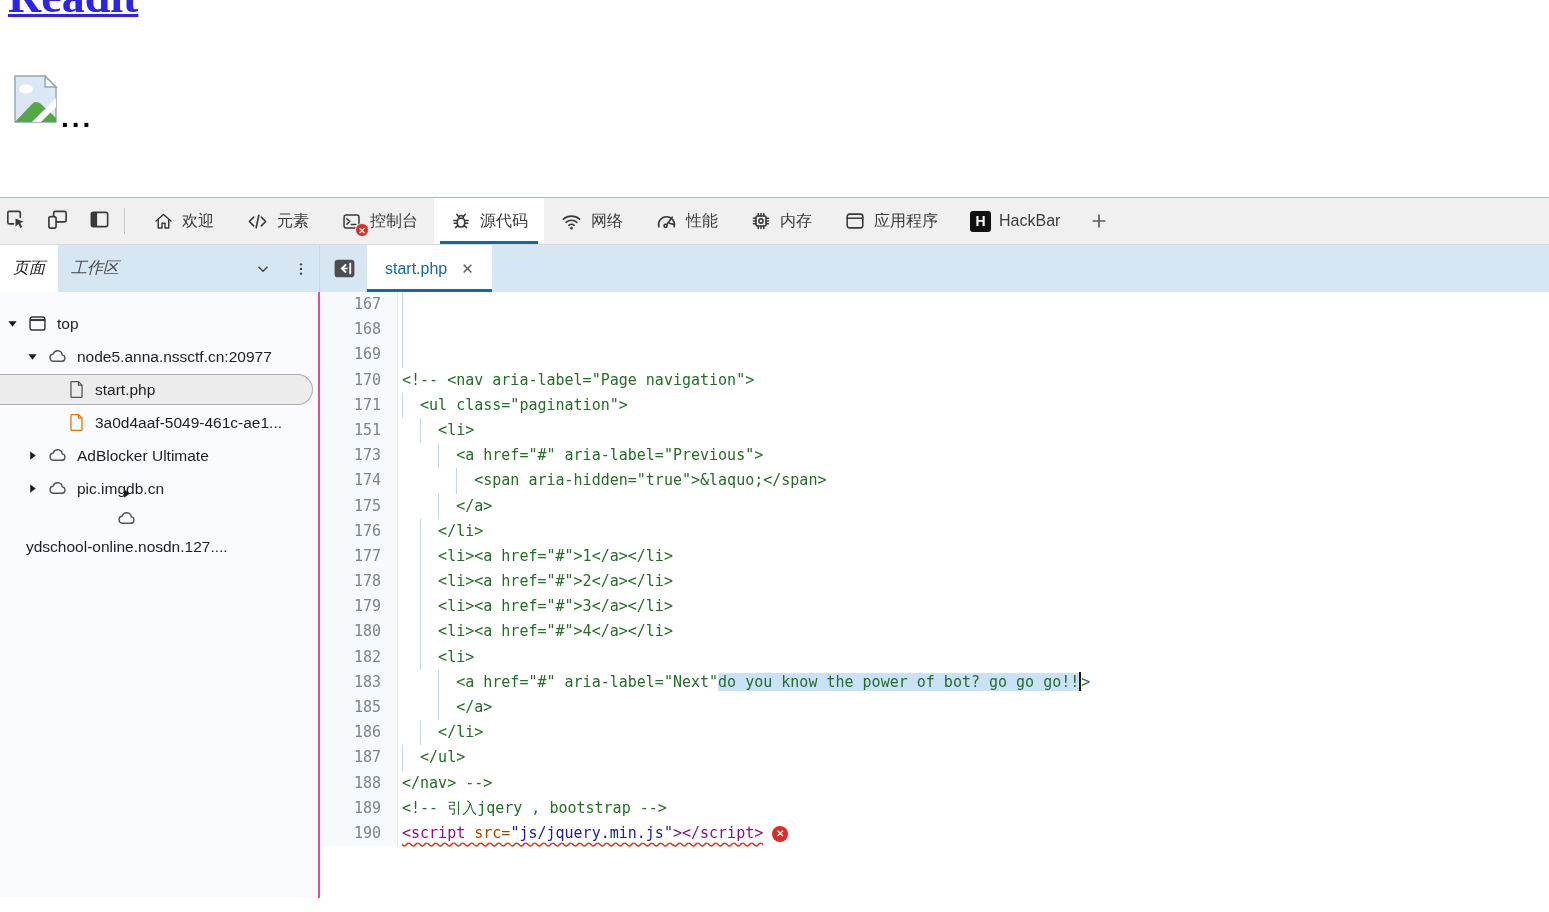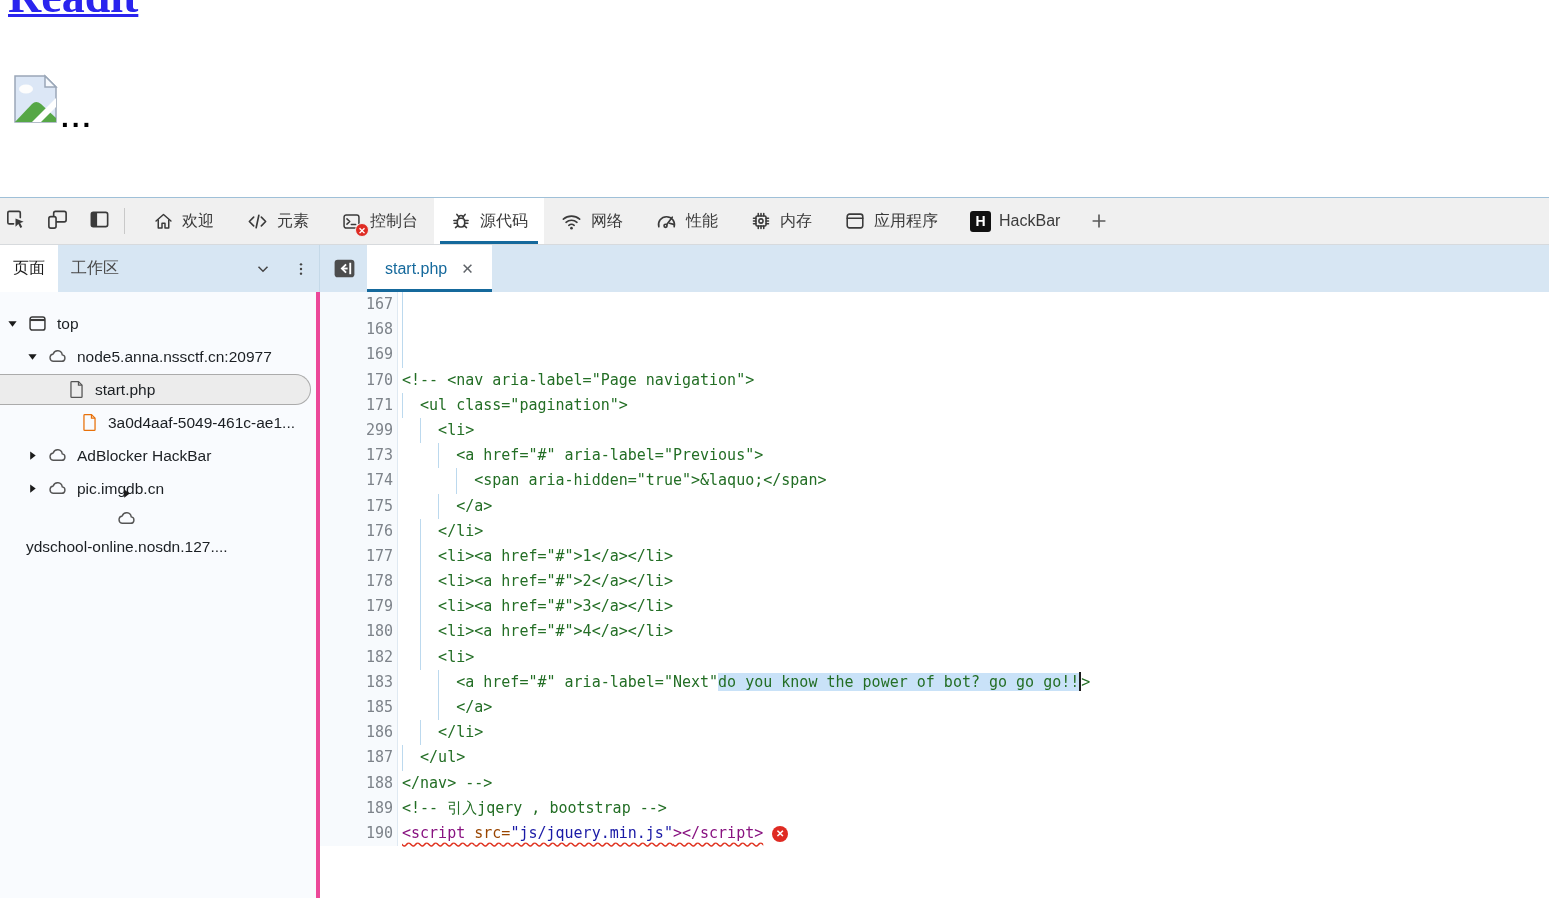--- a/index.html
+++ b/index.html
@@ -35,47 +35,47 @@
   .err-dot { position:absolute; right:-7px; bottom:-5px; width:14px; height:14px; border-radius:50%;
              background:#df2b23; color:#fff; font-size:9px; line-height:14px; text-align:center;
              font-weight:bold; border:1px solid #f0f0f0; }
   .hackbar-glyph { width:21px; height:21px; background:#111; color:#fff; border-radius:3px;
                    font-weight:bold; font-size:14px; display:flex; align-items:center; justify-content:center; }
   .tb-plus { display:flex; align-items:center; padding:0 12px; cursor:pointer; }
 
   
   .dt-row2 { height:47px; display:flex; background:#d7e6f3; }
   .sb-tabs { width:320px; display:flex; align-items:stretch; border-right:1px solid #c5d9e8; position:relative; }
-  .sb-tab { display:flex; align-items:center; padding:0 13px; font-size:16px; color:#4a4a4a; cursor:pointer; }
+  .sb-tab { display:flex; align-items:center; padding:0 13px; font-size:16px; color:#4a4a4a; cursor:pointer;font-style:italic; }
   .sb-tab.active { background:#fff; color:#1b1b1b; }
   .sb-tabs-right { position:absolute; right:6px; top:0; height:100%; display:flex; align-items:center; gap:14px; }
   .sb-chevron, .sb-kebab { width:24px; height:24px; display:flex; align-items:center; justify-content:center; cursor:pointer; }
 
   .ed-tabs { flex:1; display:flex; align-items:stretch; }
   .nav-toggle { display:flex; align-items:center; padding:0 10px 0 12px; cursor:pointer; }
   .file-tab { position:relative; display:flex; align-items:center; gap:14px; padding:0 18px;
               background:#fff; color:#15699c; font-size:16px; cursor:pointer; }
   .file-tab::after { content:''; position:absolute; left:0; right:0; bottom:0; height:3px; background:#15699c; }
   .file-tab .close-x { color:#5f6368; font-size:15px; cursor:pointer; }
 
   
   .dt-body { display:flex; height:606px; }
-  .sidebar { width:320px; background:#f9fbfe; border-right:4px solid #ec4899; padding-top:15px; overflow:hidden; }
+  .sidebar { width:320px; background:#f9fbfe; border-right:2px solid #ec4899; padding-top:15px; overflow:hidden; }
   .tree-row { position:relative; height:33px; display:flex; align-items:center; font-size:15.5px;
               color:#1b1f23; cursor:pointer; }
   .tree-row .row-inner { position:relative; display:flex; align-items:center; gap:9px; z-index:1; }
   .tree-row .expander { width:12px; display:flex; justify-content:center; }
   .sel-pill { position:absolute; left:0; right:5px; top:1px; bottom:1px; background:#ececec;
               border:1px solid #ababab; border-left:none; border-radius:0 16px 16px 0; }
 
   
   .editor { flex:1; background:#fff; overflow:hidden; position:relative;
             font-family:"DejaVu Sans Mono","Liberation Mono",monospace; }
   .code-line { display:flex; height:25.2px; line-height:25.2px; }
-  .gutter { width:78px; flex:none; text-align:right; padding-right:4px; color:#7d838a;
+  .gutter { width:78px; flex:none; text-align:right; padding-right:16px; color:#7d838a;
             font-size:15px; background:#f7fafd; border-right:1px solid #dfe9f2; cursor:pointer; }
   .line-text { position:relative; padding-left:4px; white-space:pre; font-size:15px; flex:1; cursor:text; }
   .guide { position:absolute; top:0; bottom:0; width:1px; background:#bcd9ee; }
   .seg { position:relative; z-index:1; }
   .c-comment { color:#236e25; }
   .c-tag { color:#881280; }
   .c-attr { color:#994500; }
   .c-string { color:#1a1aa6; }
   .seg.selected { background:#c9e2f8; }
   .caret { display:inline-block; width:2px; height:19px; background:#1b1b1b; vertical-align:-4px;
@@ -302,21 +302,21 @@
             <span style="display:flex">
               <svg width="19" height="21" viewBox="0 0 24 26">
                 <path d="M6 3h8.5L19 7.5V22a1 1 0 0 1-1 1H6a1 1 0 0 1-1-1V4a1 1 0 0 1 1-1z" stroke="#555" stroke-width="1.6" fill="none" stroke-linejoin="round"></path>
                 <path d="M14.5 3v4.5H19" stroke="#555" stroke-width="1.6" fill="none"></path>
               </svg>
             </span>
             <span>start.php</span>
           </div>
         </div>
         <div class="tree-row">
-          <div class="row-inner" style="padding-left: 46px; margin-left: 13px;">
+          <div class="row-inner" style="padding-left: 46px;">
             <span class="expander"></span>
             <span style="display:flex">
               <svg width="19" height="21" viewBox="0 0 24 26">
                 <path d="M6 3h8.5L19 7.5V22a1 1 0 0 1-1 1H6a1 1 0 0 1-1-1V4a1 1 0 0 1 1-1z" stroke="#e8710a" stroke-width="1.6" fill="none" stroke-linejoin="round"></path>
                 <path d="M14.5 3v4.5H19" stroke="#e8710a" stroke-width="1.6" fill="none"></path>
               </svg>
             </span>
             <span>3a0d4aaf-5049-461c-ae1...</span>
           </div>
         </div>
@@ -325,21 +325,21 @@
             <span class="expander">
               <svg width="11" height="11" viewBox="0 0 12 12">
                 <path d="M3.5 1.5l6 4.5-6 4.5z" fill="#1b1b1b"></path>
               </svg>
             </span>
             <span style="display:flex">
               <svg width="21" height="21" viewBox="0 0 24 24">
                 <path d="M7 17.5h9.8a3.7 3.7 0 0 0 .6-7.35A5.3 5.3 0 0 0 7.1 9.1 4.25 4.25 0 0 0 7 17.5z" stroke="#555" stroke-width="1.6" fill="none" stroke-linejoin="round"></path>
               </svg>
             </span>
-            <span>AdBlocker HackBar</span>
+            <span>AdBlocker Ultimate</span>
           </div>
         </div>
         <div class="tree-row">
           <div class="row-inner" style="padding-left: 26px;">
             <span class="expander">
               <svg width="11" height="11" viewBox="0 0 12 12">
                 <path d="M3.5 1.5l6 4.5-6 4.5z" fill="#1b1b1b"></path>
               </svg>
             </span>
             <span style="display:flex">
@@ -381,21 +381,21 @@
         </div>
         <div class="code-line">
           <div class="gutter">170</div>
           <div class="line-text"><span><span class="seg c-comment">&lt;!-- &lt;nav aria-label="Page navigation"&gt;</span></span></div>
         </div>
         <div class="code-line">
           <div class="gutter">171</div>
           <div class="line-text"><span class="guide" style="left: 4px;"></span><span><span class="seg c-comment">  &lt;ul class="pagination"&gt;</span></span></div>
         </div>
         <div class="code-line">
-          <div class="gutter">299</div>
+          <div class="gutter">151</div>
           <div class="line-text"><span class="guide" style="left: 22.06px;"></span><span><span class="seg c-comment">    &lt;li&gt;</span></span></div>
         </div>
         <div class="code-line">
           <div class="gutter">173</div>
           <div class="line-text"><span class="guide" style="left: 40.12px;"></span><span><span class="seg c-comment">      &lt;a href="#" aria-label="Previous"&gt;</span></span></div>
         </div>
         <div class="code-line">
           <div class="gutter">174</div>
           <div class="line-text"><span class="guide" style="left: 58.18px;"></span><span><span class="seg c-comment">        &lt;span aria-hidden="true"&gt;&amp;laquo;&lt;/span&gt;</span></span></div>
         </div>

